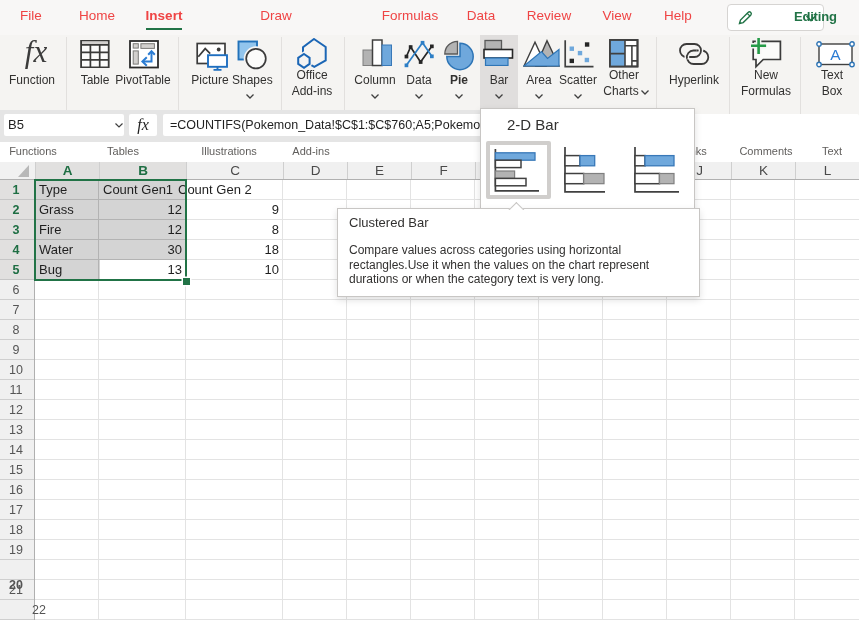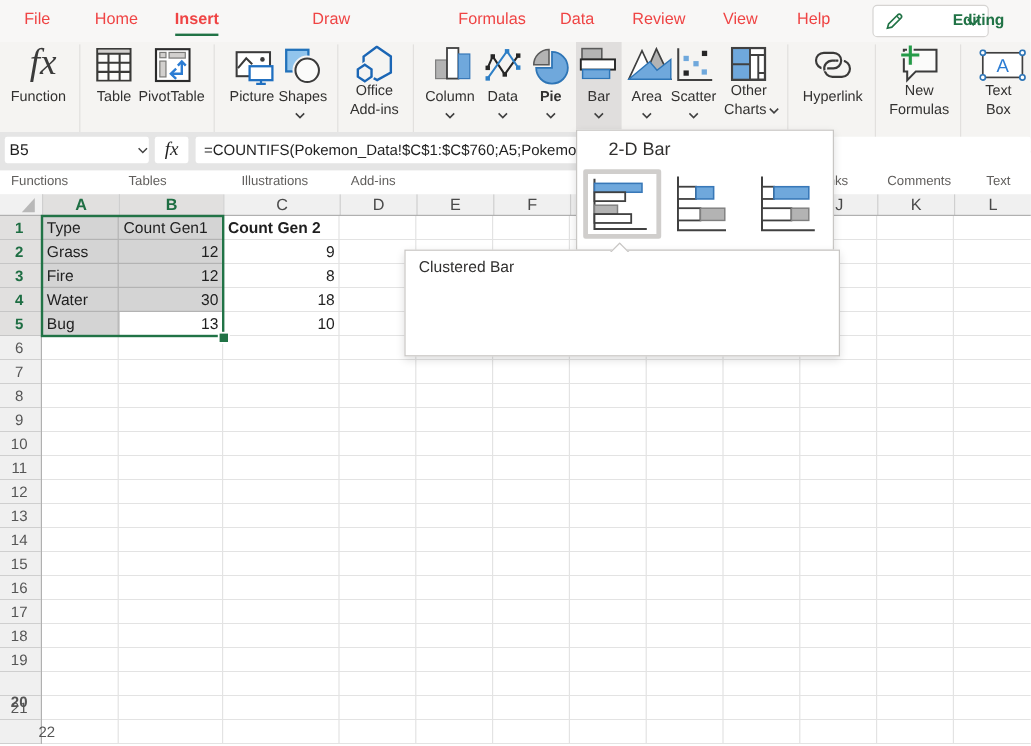--- a/index.html
+++ b/index.html
@@ -302,21 +302,21 @@
     <div class="abs" style="left:35px;top:21px;width:151px;height:100px;background:#d4d4d4;"></div>
     <div class="abs" style="left:35px;top:40px;width:151px;height:1px;background:#b3b3b3;"></div>
     <div class="abs" style="left:35px;top:60px;width:151px;height:1px;background:#b3b3b3;"></div>
     <div class="abs" style="left:35px;top:80px;width:151px;height:1px;background:#b3b3b3;"></div>
     <div class="abs" style="left:35px;top:100px;width:151px;height:1px;background:#b3b3b3;"></div>
     <div class="abs" style="left:98px;top:21px;width:1px;height:100px;background:#b3b3b3;"></div>
     <div class="abs" style="left:100px;top:101px;width:85px;height:20px;background:#fff;"></div>
 
     <div class="celltxt" style="left:39px;top:21px;">Type</div>
     <div class="celltxt" style="left:103px;top:21px;">Count Gen1</div>
-    <div class="celltxt" style="left:190px;top:21px;font-weight:bold;">Count Gen 2</div>
+    <div class="celltxt" style="left:178px;top:21px;">Count Gen 2</div>
     <div class="celltxt" style="left:39px;top:41px;">Grass</div>
     <div class="celltxt" style="left:39px;top:61px;">Fire</div>
     <div class="celltxt" style="left:39px;top:81px;">Water</div>
     <div class="celltxt" style="left:39px;top:101px;">Bug</div>
     <div class="celltxt num" style="left:99px;top:41px;width:83px;">12</div>
     <div class="celltxt num" style="left:99px;top:61px;width:83px;">12</div>
     <div class="celltxt num" style="left:99px;top:81px;width:83px;">30</div>
     <div class="celltxt num" style="left:99px;top:101px;width:83px;">13</div>
     <div class="celltxt num" style="left:186px;top:41px;width:93px;">9</div>
     <div class="celltxt num" style="left:186px;top:61px;width:93px;">8</div>
@@ -348,13 +348,14 @@
     <rect x="4" y="14.6" width="10" height="10.2" fill="#fff" stroke="#404040" stroke-width="1.5"></rect>
     <rect x="14" y="14.6" width="29" height="10.2" fill="#6fa8dc" stroke="#3878b8" stroke-width="1.3"></rect>
     <rect x="4" y="32.5" width="24.5" height="10.2" fill="#fff" stroke="#404040" stroke-width="1.5"></rect>
     <rect x="28.5" y="32.5" width="14.5" height="10.2" fill="#b3b3b3" stroke="#7f7f7f" stroke-width="1.2"></rect>
   </svg>
   <div id="tooltip" class="abs" style="left:337px;top:208px;width:363px;height:89px;background:#fff;border:1px solid #c8c6c4;box-shadow:0 3px 7px rgba(0,0,0,0.13);z-index:8;"></div>
   <div class="abs" style="left:505.5px;top:201.5px;width:21px;height:8px;overflow:hidden;z-index:9;">
     <div class="abs" style="left:3.1px;top:3.6px;width:14.8px;height:14.8px;background:#fff;border-left:1px solid #c8c6c4;border-top:1px solid #c8c6c4;transform:rotate(45deg);"></div>
   </div>
   <div class="abs" style="left:349px;top:215px;font-size:13px;color:#323130;z-index:10;">Clustered Bar</div>
+  <div class="abs" style="left:349px;top:243px;font-size:12px;line-height:14.5px;color:#323130;z-index:10;">Compare values across categories using horizontal<br>rectangles.Use it when the values on the chart represent<br>durations or when the category text is very long.</div>
 </div>
 
 </body></html>

